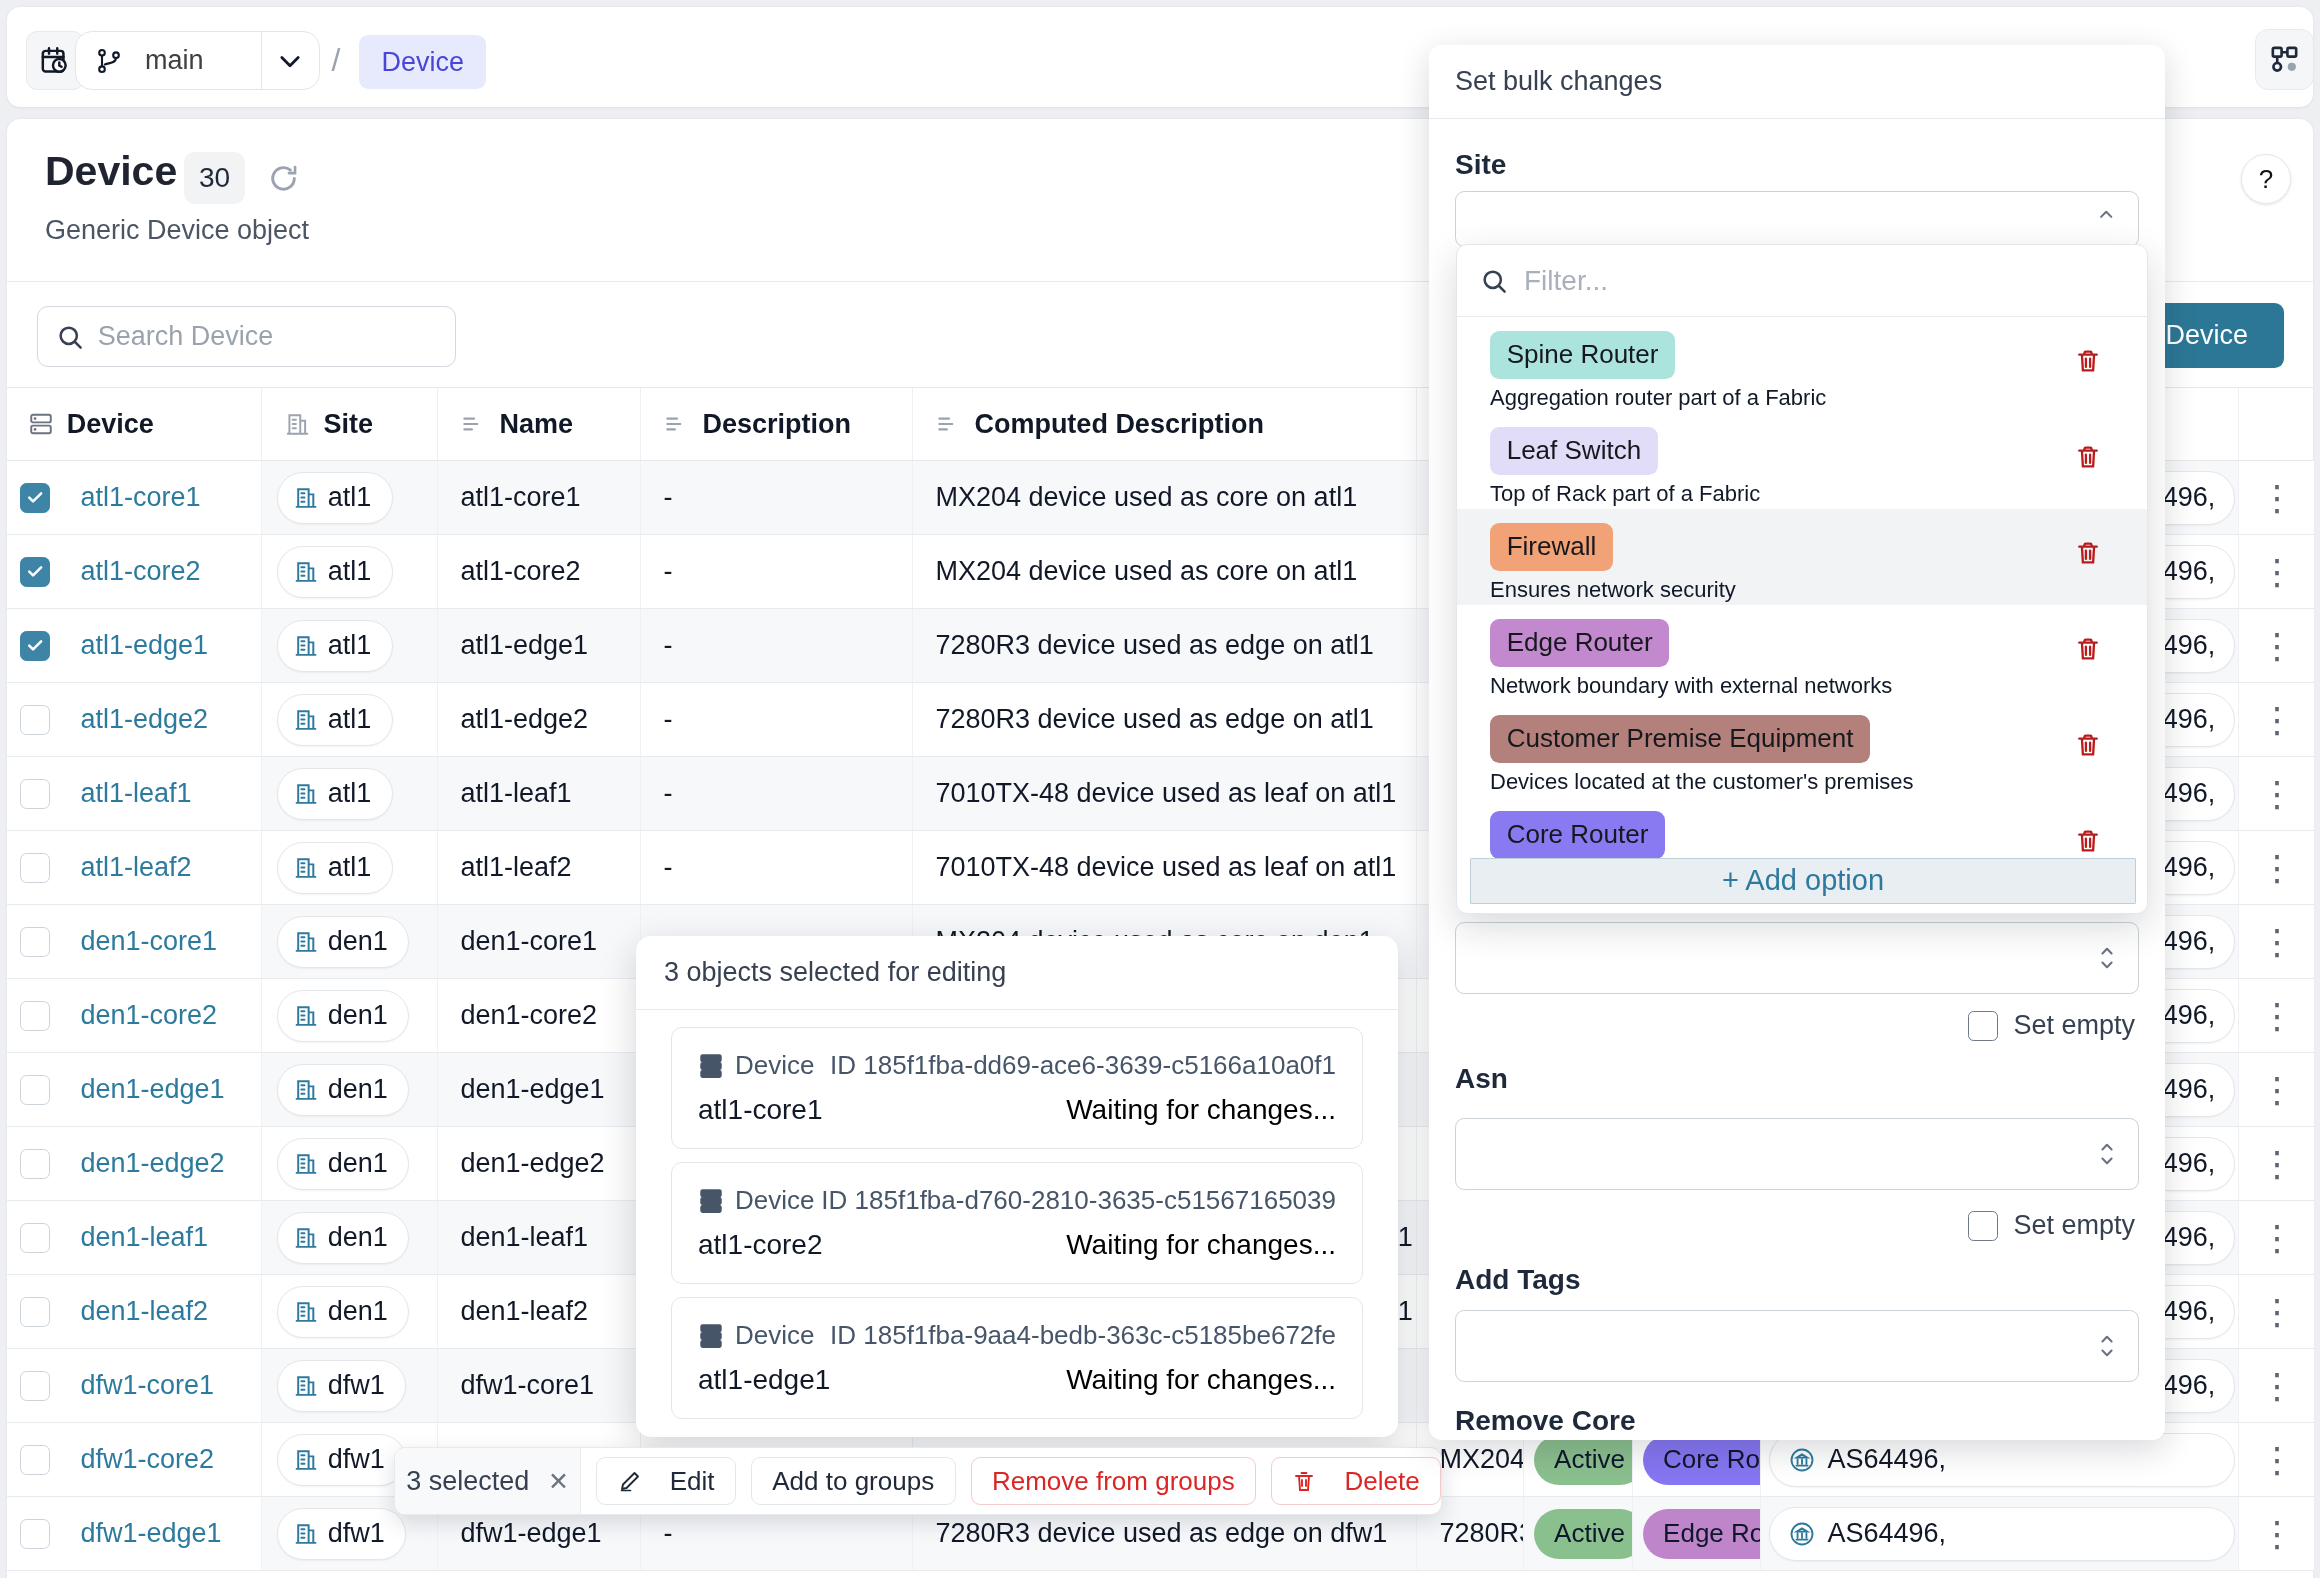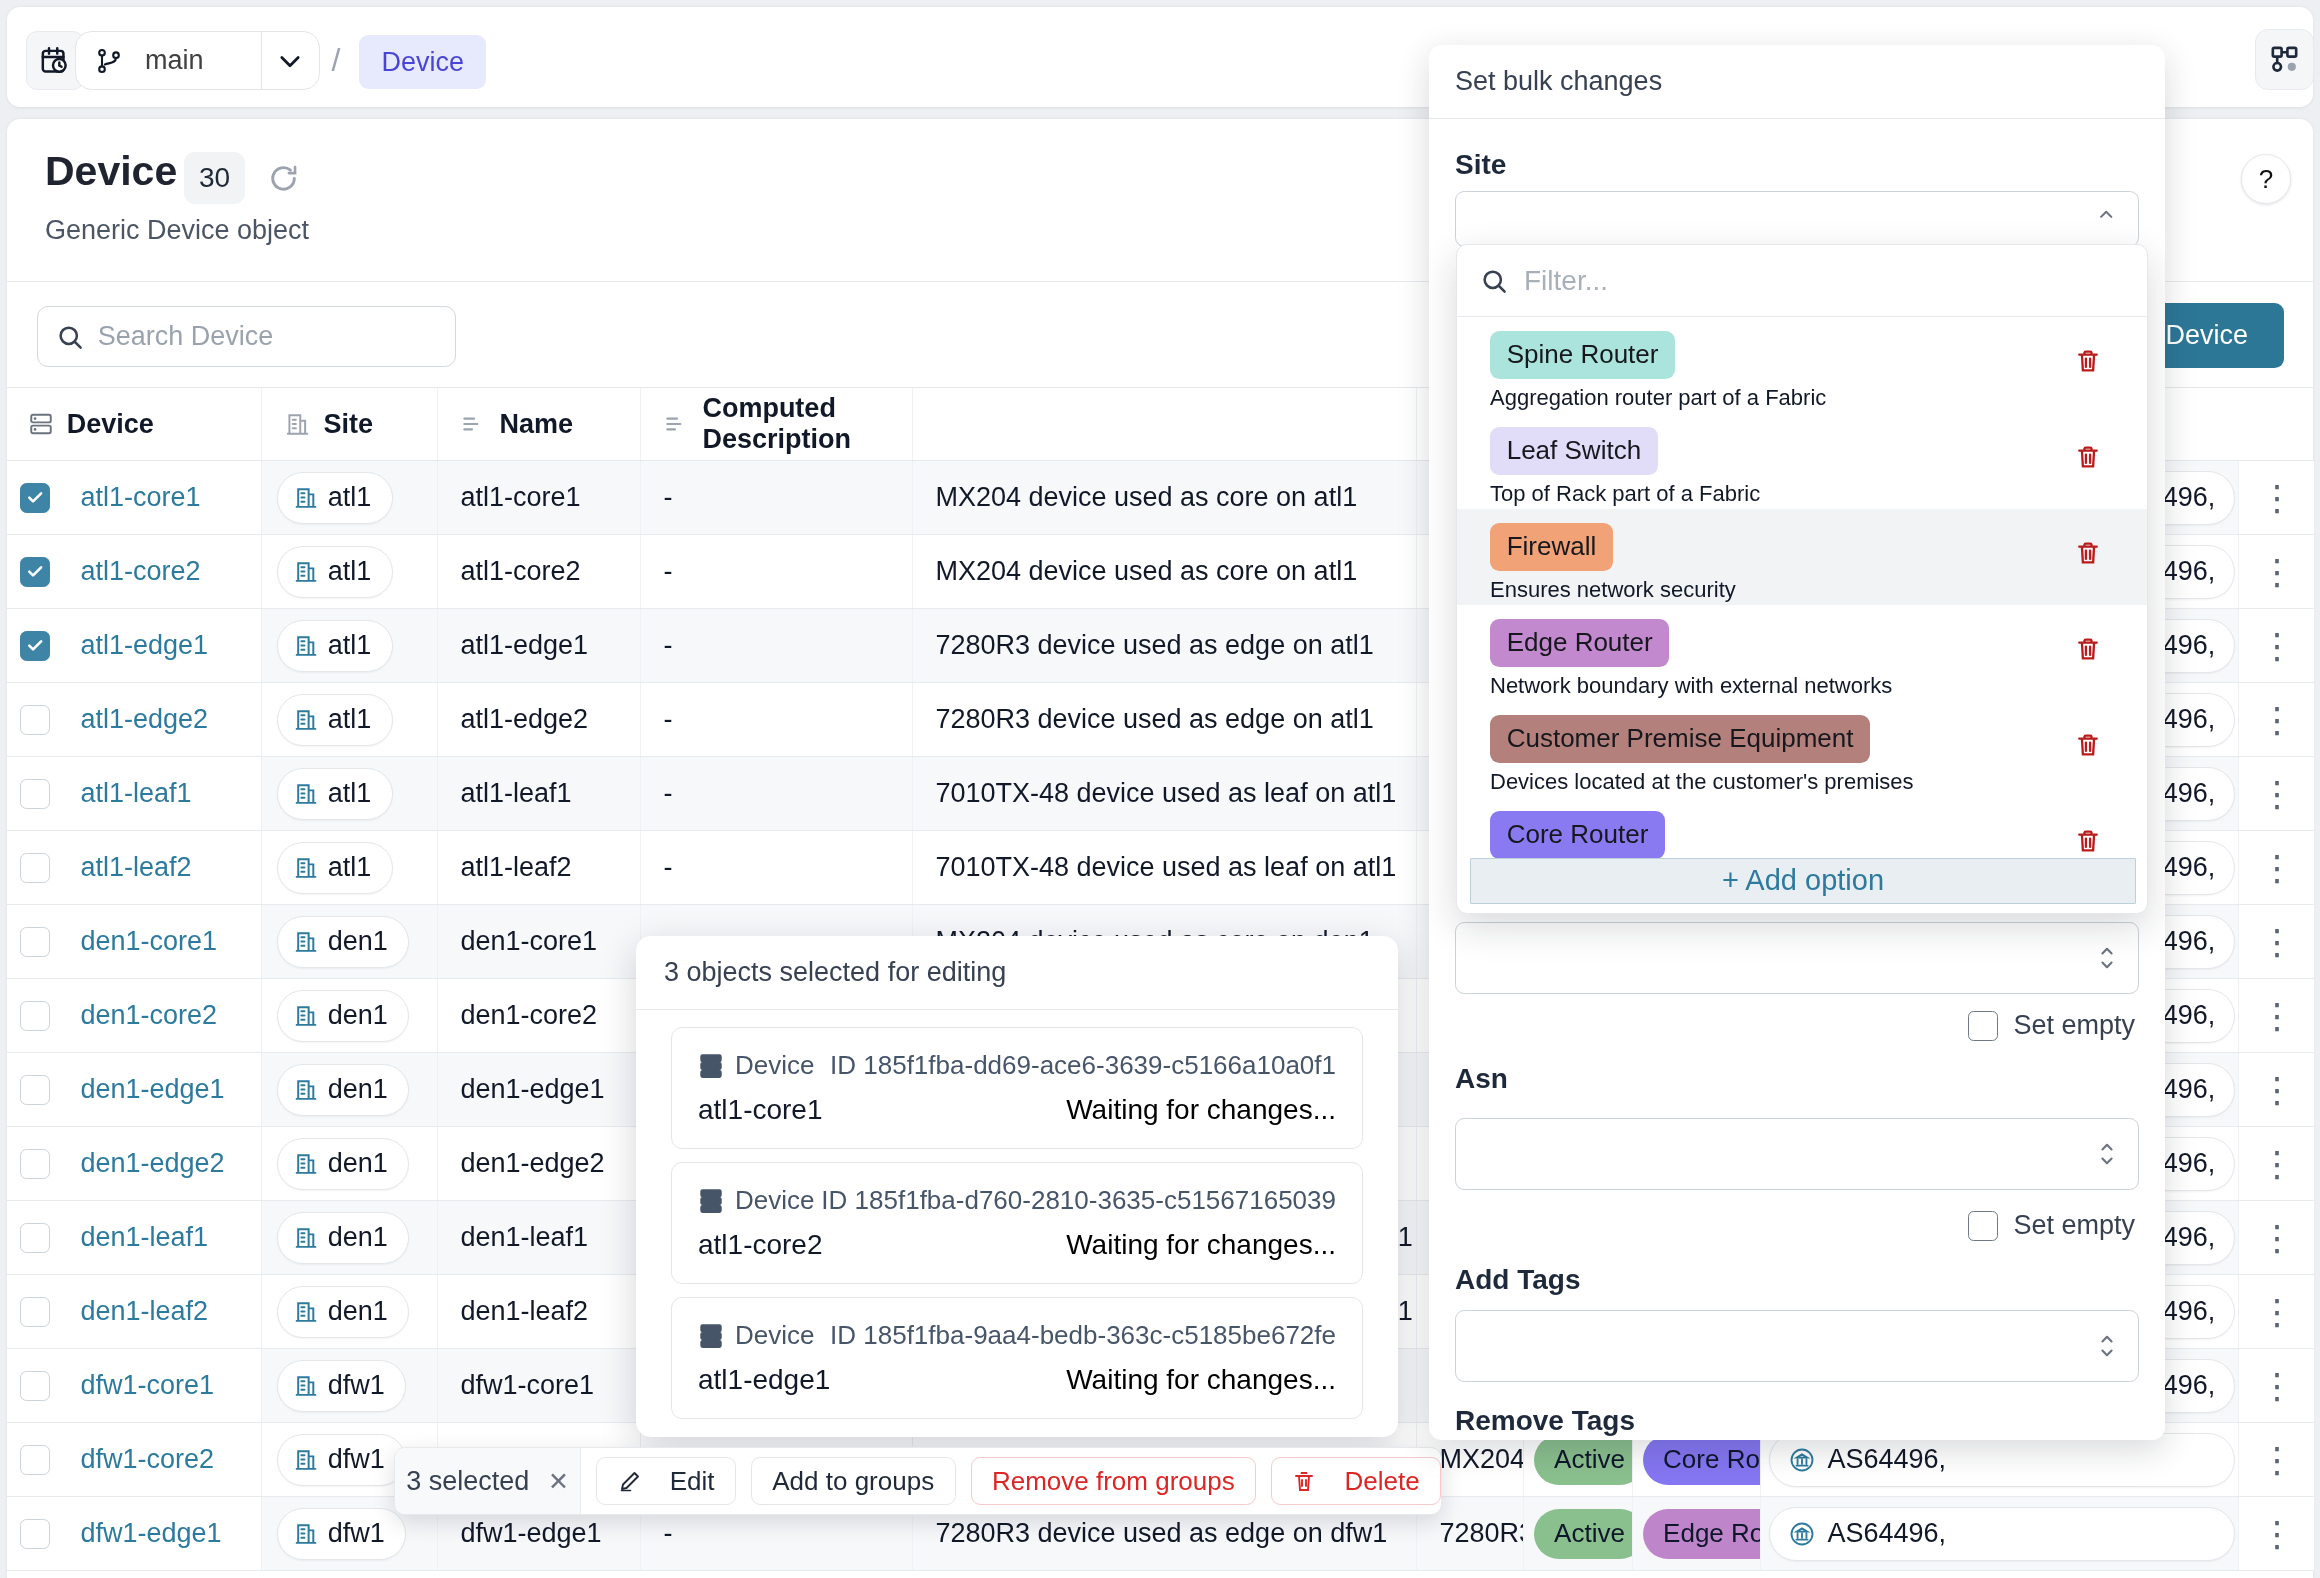--- a/index.html
+++ b/index.html
@@ -229,20 +229,28 @@
           </svg>
       </span>
         <span>Name</span>
     </div>
     <div class="hcell">
       <span>
         <svg width="26" height="26" viewBox="0 0 24 24" fill="none" stroke="#9ca3af" stroke-width="2" stroke-linecap="round">
             <path d="M4 7h9M4 12h12M4 17h7"></path>
           </svg>
       </span>
+        <span>Description</span>
+    </div>
+    <div class="hcell">
+      <span>
+        <svg width="26" height="26" viewBox="0 0 24 24" fill="none" stroke="#9ca3af" stroke-width="2" stroke-linecap="round">
+            <path d="M4 7h9M4 12h12M4 17h7"></path>
+          </svg>
+      </span>
         <span>Computed Description</span>
     </div>
     <div class="hcell"></div>
     <div class="hcell"></div>
     <div class="hcell"></div>
     <div class="hcell"></div>
     <div class="hcell" style="border-right:none"></div>
   </div>
   <div id="tbody">
   <div class="trow odd">
@@ -1062,15 +1070,15 @@
   </div>
 
   <div class="flabel" style="top:1219px">Add Tags</div>
   <div class="pselect" style="top:1265px">
     <span class="stepper">
       <svg width="22" height="32" viewBox="0 0 24 34" fill="none" stroke="#6b7280" stroke-width="2.3" stroke-linecap="round" stroke-linejoin="round">
           <path d="M7 12l5-5 5 5M7 22l5 5 5-5"></path>
         </svg>
     </span>
   </div>
-  <div class="flabel" style="top:1360px">Remove Tags</div>
+  <div class="flabel" style="top:1360px">Remove Core</div>
 </div>
 
 
 </body></html>

